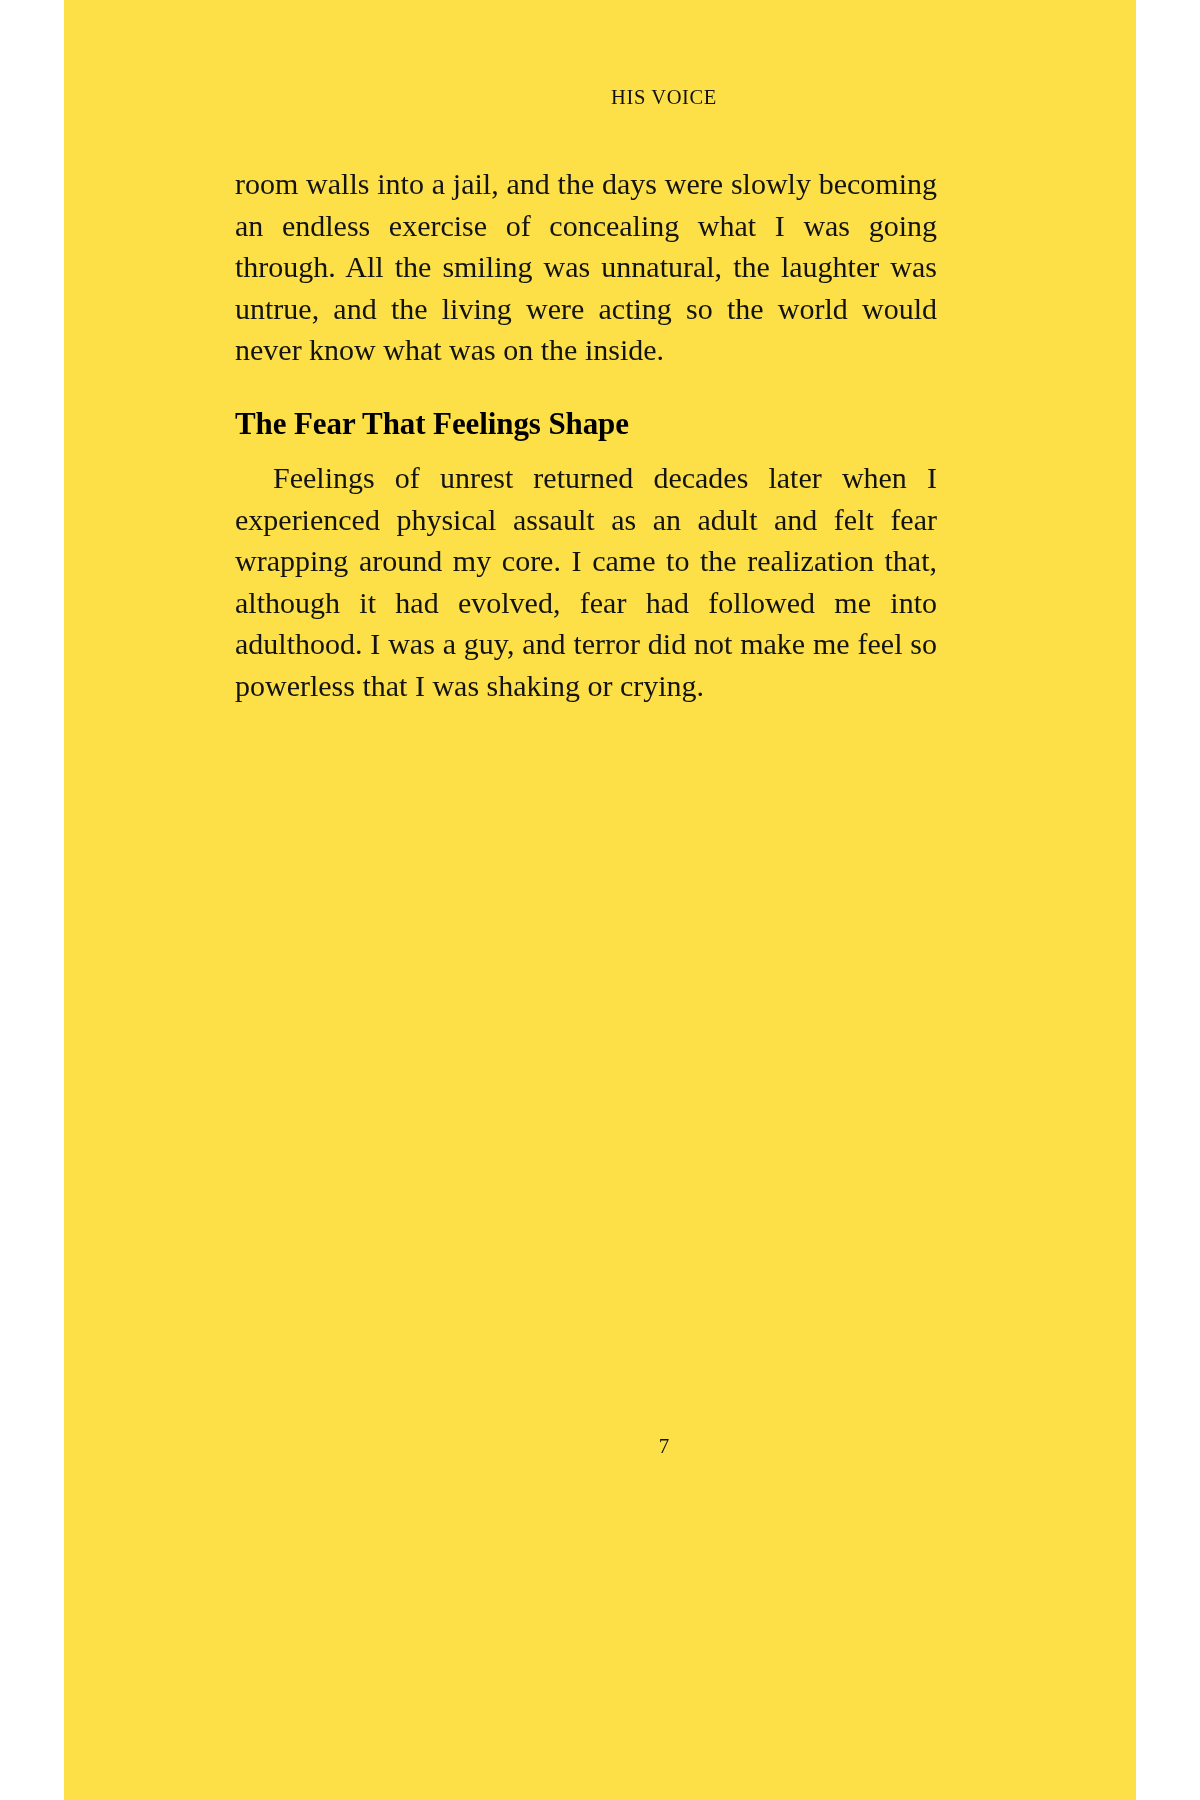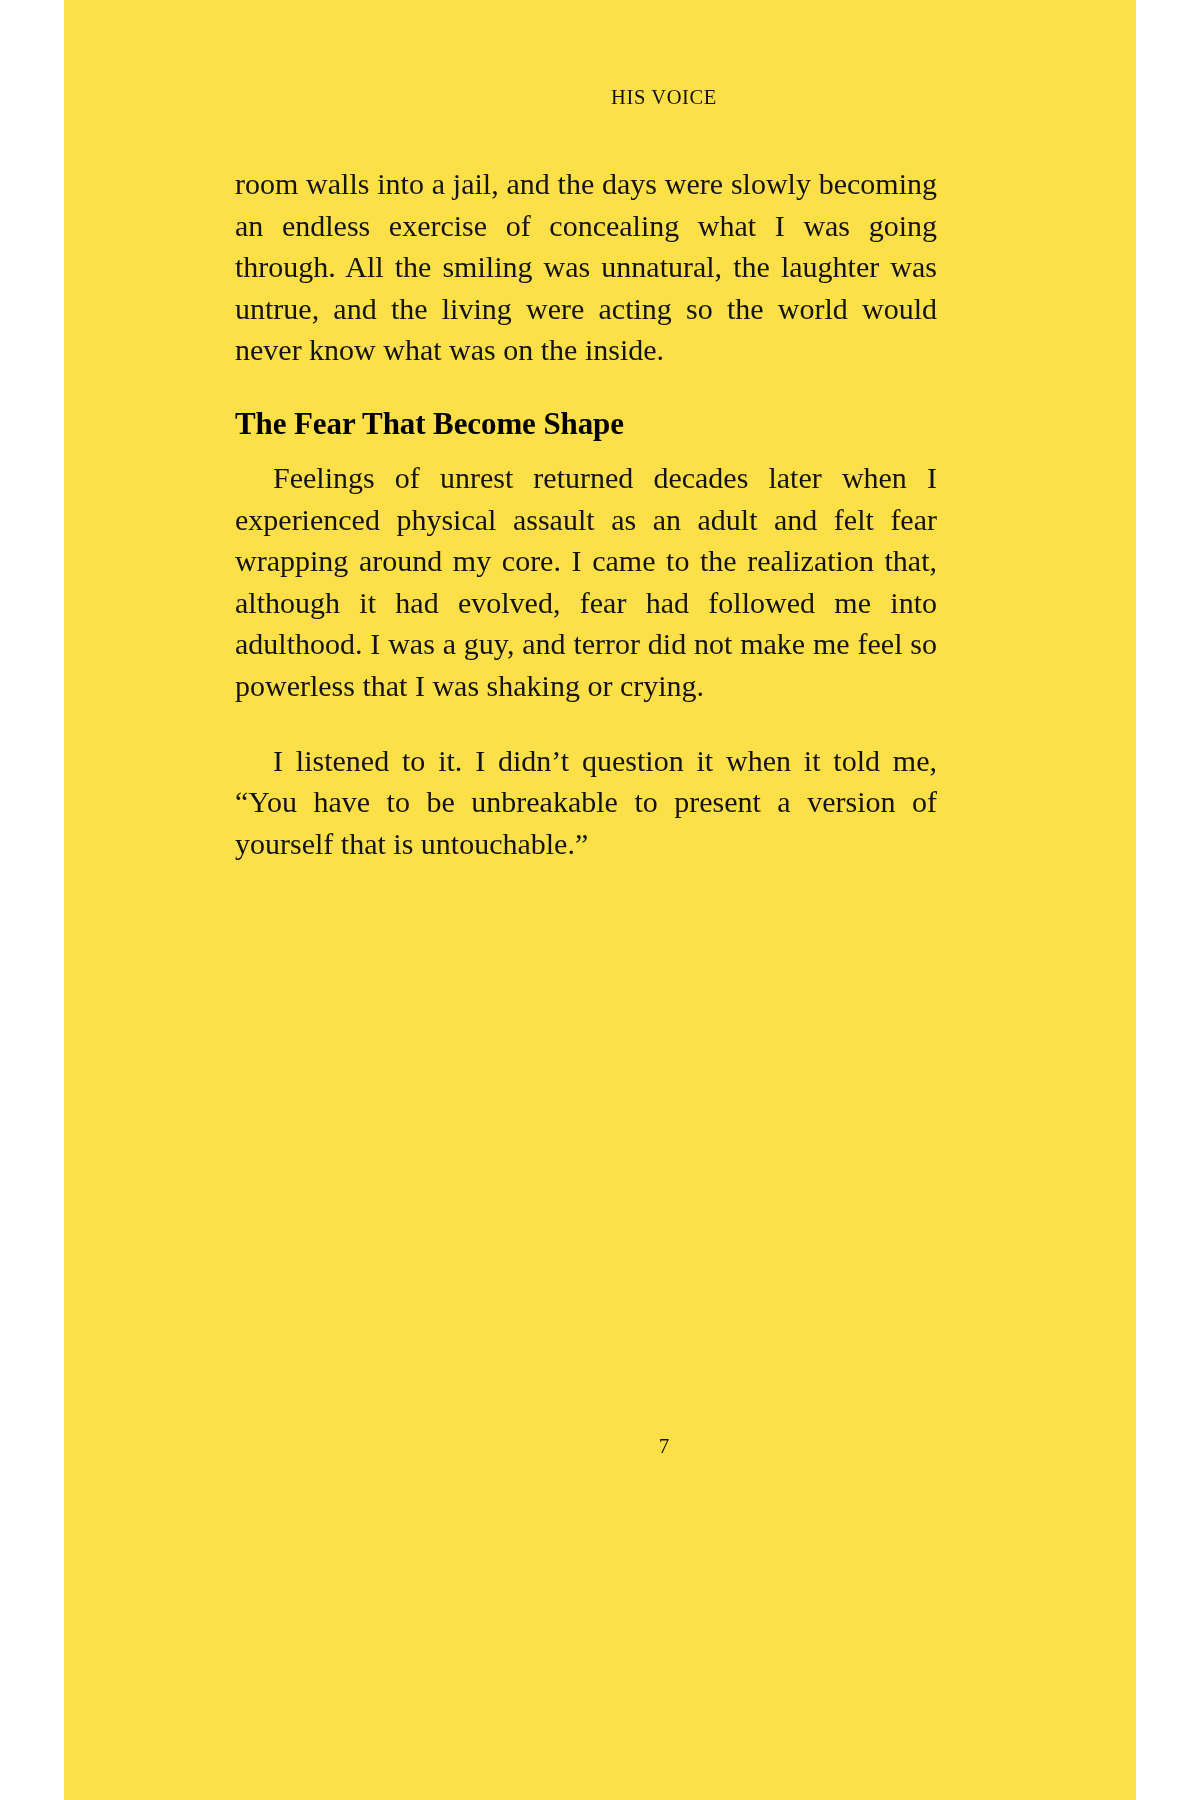--- a/index.html
+++ b/index.html
@@ -86,35 +86,34 @@
 <div class="page">
 
   <div class="running-header">HIS VOICE</div>
 
   <div class="content">
 
     <p class="body-par first-par">room walls into a jail, and the days were slowly becoming an endless exercise of concealing what I was going through. All the smiling was unnatural, the laughter was untrue, and the living were acting so the world would never know what was on the inside.</p>
 
     <div class="gap-before-heading"></div>
 
-    <h2 class="section-heading">The Fear That Become Shape</h2>
+    <h2 class="section-heading">The Fear That Feelings Shape</h2>
 
     <div class="heading-gap-after"></div>
 
     <p class="body-par indent">Feelings of unrest returned decades later when I experienced physical assault as an adult and felt fear wrapping around my core. I came to the realization that, although it had evolved, fear had followed me into adulthood. I was a guy, and terror did not make me feel so powerless that I was shaking or crying.</p>
 
     <div class="par-gap"></div>
 
 
     <div class="par-gap"></div>
 
 
     <div class="par-gap"></div>
 
-    <p class="body-par indent">I listened to it. I didn’t question it when it told me, “You have to be unbreakable to present a version of yourself that is untouchable.”</p>
 
     <div class="par-gap"></div>
 
 
   </div>
 
   <div class="page-number">7</div>
 
 </div>
 

